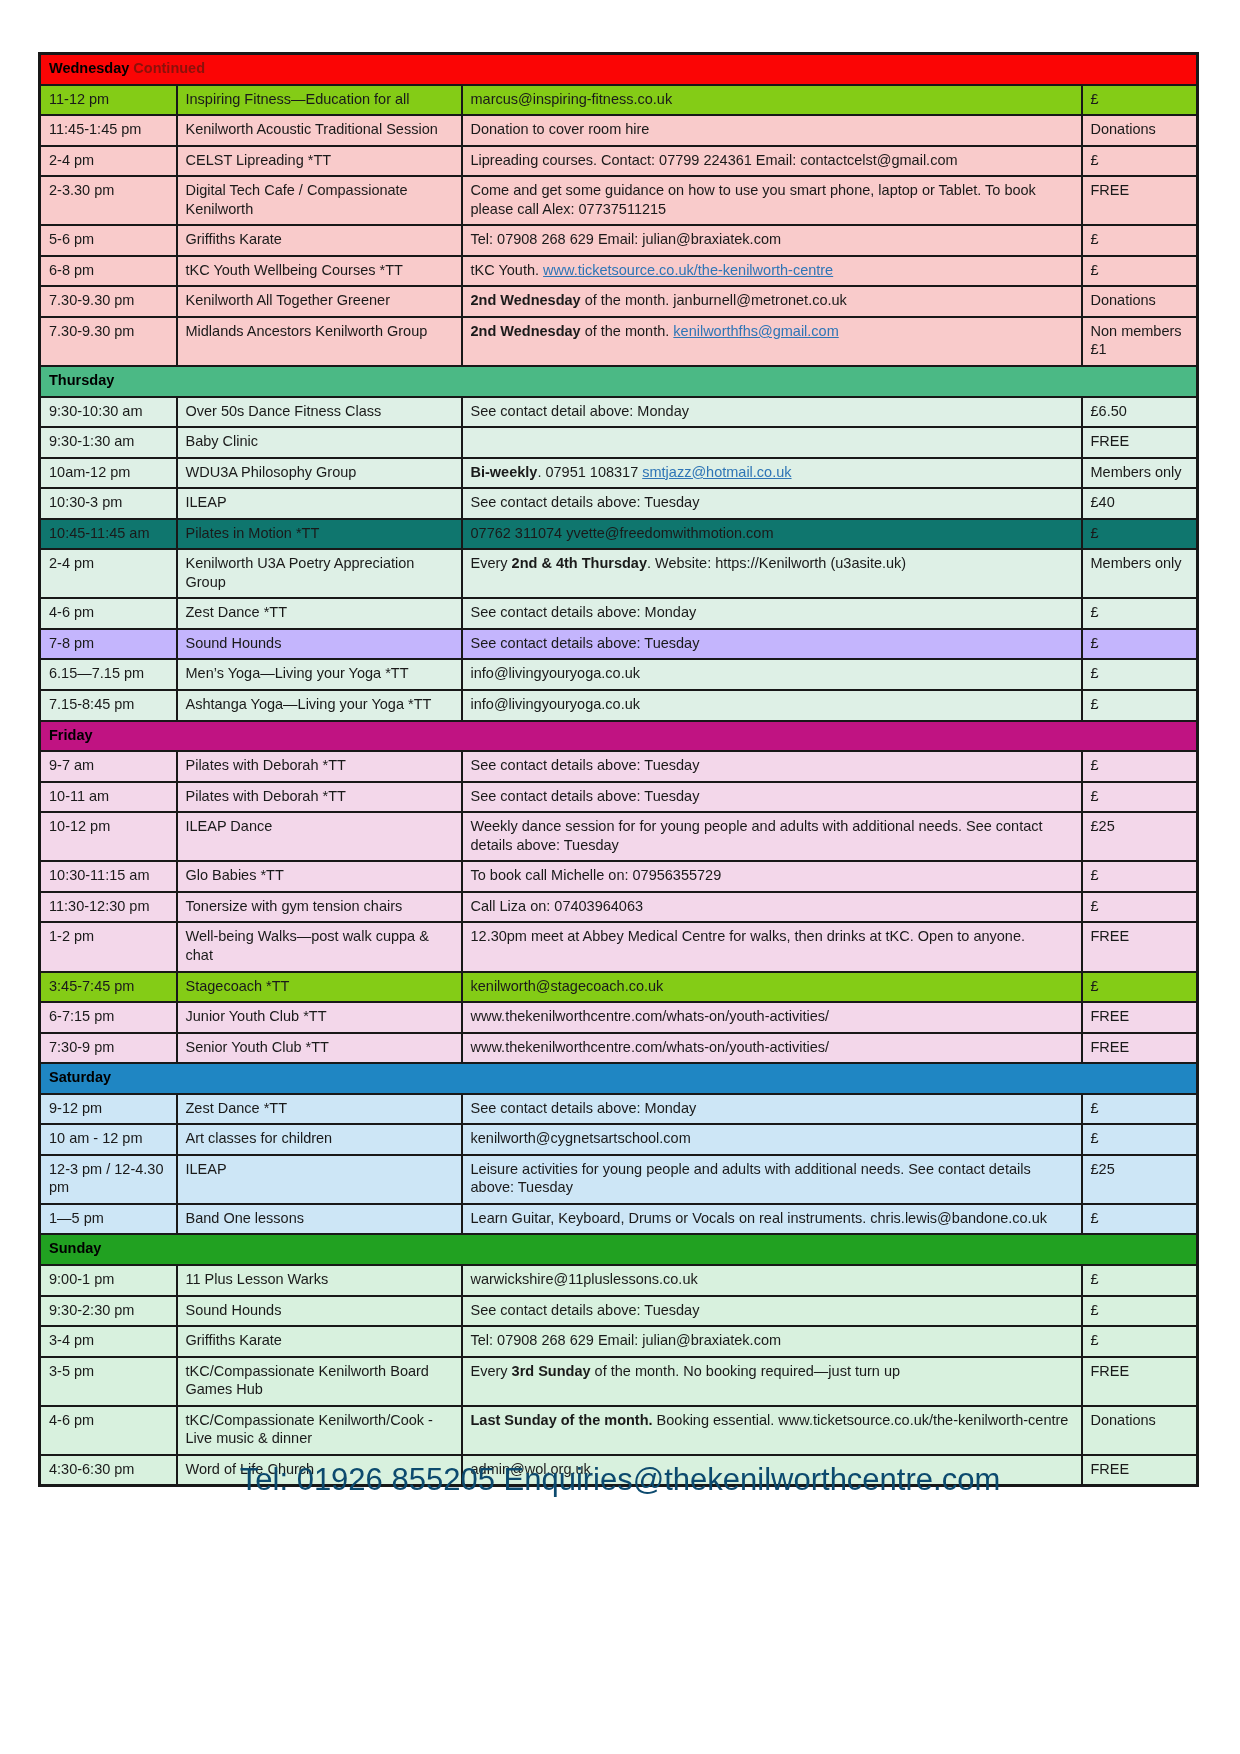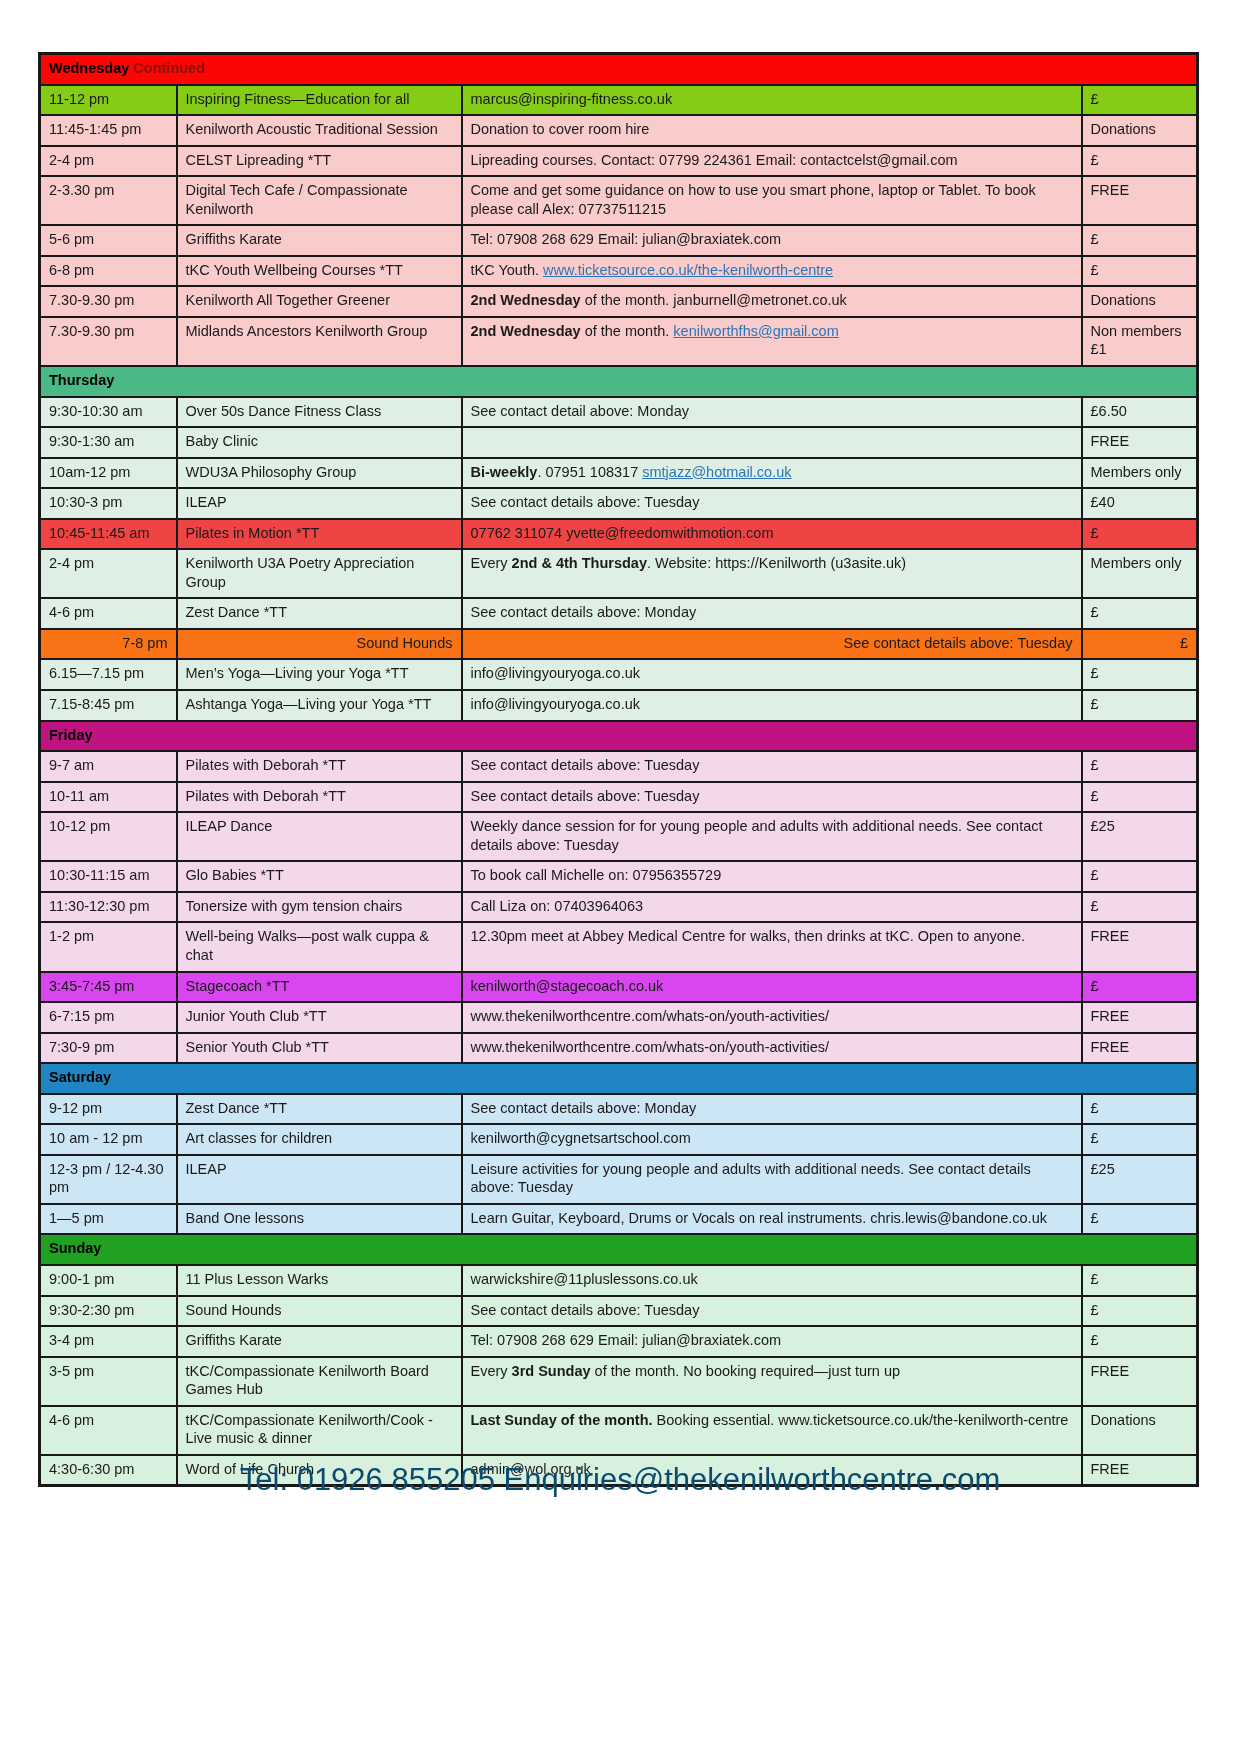--- a/index.html
+++ b/index.html
@@ -138,39 +138,39 @@
           <td class="activity-cell">WDU3A Philosophy Group</td>
           <td class="details-cell"><b>Bi-weekly</b><span>. 07951 108317  </span><a class="cell-link">smtjazz@hotmail.co.uk</a></td>
           <td class="price-cell">Members only</td>
         </tr>
         <tr style="background: rgb(222, 240, 230);">
           <td class="time-cell">10:30-3 pm</td>
           <td class="activity-cell">ILEAP</td>
           <td class="details-cell"><span>See contact details above: Tuesday</span></td>
           <td class="price-cell">£40</td>
         </tr>
-        <tr style="background: #ef4444;">
+        <tr style="background: #0f766e;">
           <td class="time-cell">10:45-11:45 am</td>
           <td class="activity-cell">Pilates in Motion *TT</td>
           <td class="details-cell"><span>07762 311074  yvette@freedomwithmotion.com</span></td>
           <td class="price-cell">£</td>
         </tr>
         <tr style="background: rgb(222, 240, 230);">
           <td class="time-cell">2-4 pm</td>
           <td class="activity-cell">Kenilworth U3A Poetry Appreciation Group</td>
           <td class="details-cell"><span>Every </span><b>2nd &amp; 4th Thursday</b><span>. Website: https://Kenilworth (u3asite.uk)</span></td>
           <td class="price-cell">Members only</td>
         </tr>
         <tr style="background: rgb(222, 240, 230);">
           <td class="time-cell">4-6 pm</td>
           <td class="activity-cell">Zest Dance *TT</td>
           <td class="details-cell"><span>See contact details above: Monday</span></td>
           <td class="price-cell">£</td>
         </tr>
-        <tr style="background: #f97316; text-align: right;">
+        <tr style="background: #c4b5fd;">
           <td class="time-cell">7-8 pm</td>
           <td class="activity-cell">Sound Hounds</td>
           <td class="details-cell"><span>See contact details above: Tuesday</span></td>
           <td class="price-cell">£</td>
         </tr>
         <tr style="background: rgb(222, 240, 230);">
           <td class="time-cell">6.15—7.15 pm</td>
           <td class="activity-cell">Men’s Yoga—Living your Yoga *TT</td>
           <td class="details-cell"><span>info@livingyouryoga.co.uk</span></td>
           <td class="price-cell">£</td>
@@ -213,21 +213,21 @@
           <td class="activity-cell">Tonersize with gym tension chairs</td>
           <td class="details-cell"><span>Call Liza on: 07403964063</span></td>
           <td class="price-cell">£</td>
         </tr>
         <tr style="background: rgb(243, 215, 234);">
           <td class="time-cell">1-2 pm</td>
           <td class="activity-cell">Well-being Walks—post walk cuppa &amp; chat</td>
           <td class="details-cell"><span>12.30pm meet at Abbey Medical Centre for walks, then drinks at tKC. Open to anyone.</span></td>
           <td class="price-cell">FREE</td>
         </tr>
-        <tr style="background: #d946ef;">
+        <tr style="background: #84cc16;">
           <td class="time-cell">3:45-7:45 pm</td>
           <td class="activity-cell">Stagecoach *TT</td>
           <td class="details-cell"><span>kenilworth@stagecoach.co.uk</span></td>
           <td class="price-cell">£</td>
         </tr>
         <tr style="background: rgb(243, 215, 234);">
           <td class="time-cell">6-7:15 pm</td>
           <td class="activity-cell">Junior Youth Club *TT</td>
           <td class="details-cell"><span>www.thekenilworthcentre.com/whats-on/youth-activities/</span></td>
           <td class="price-cell">FREE</td>

